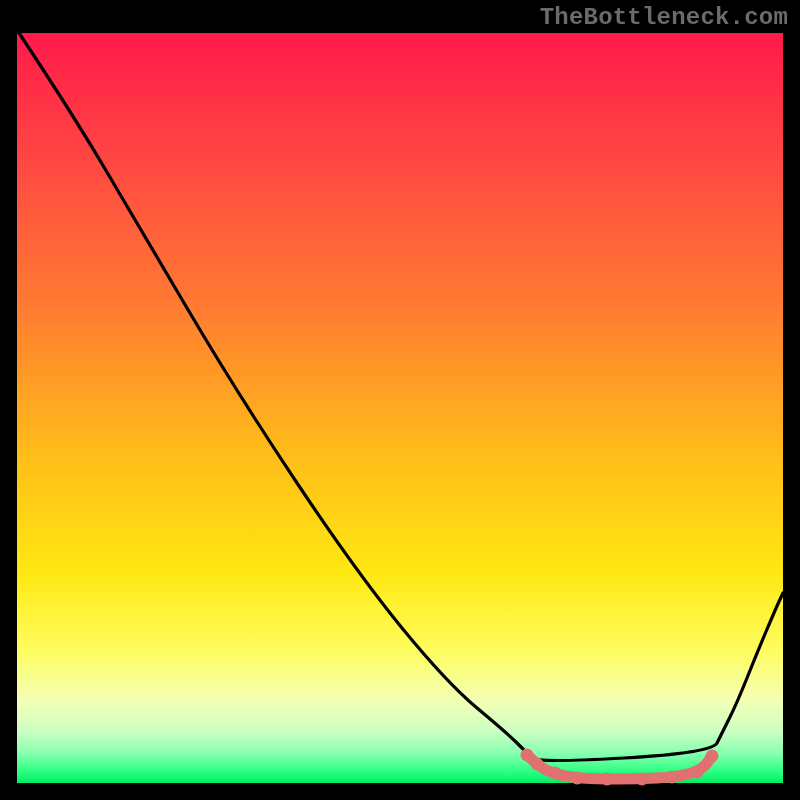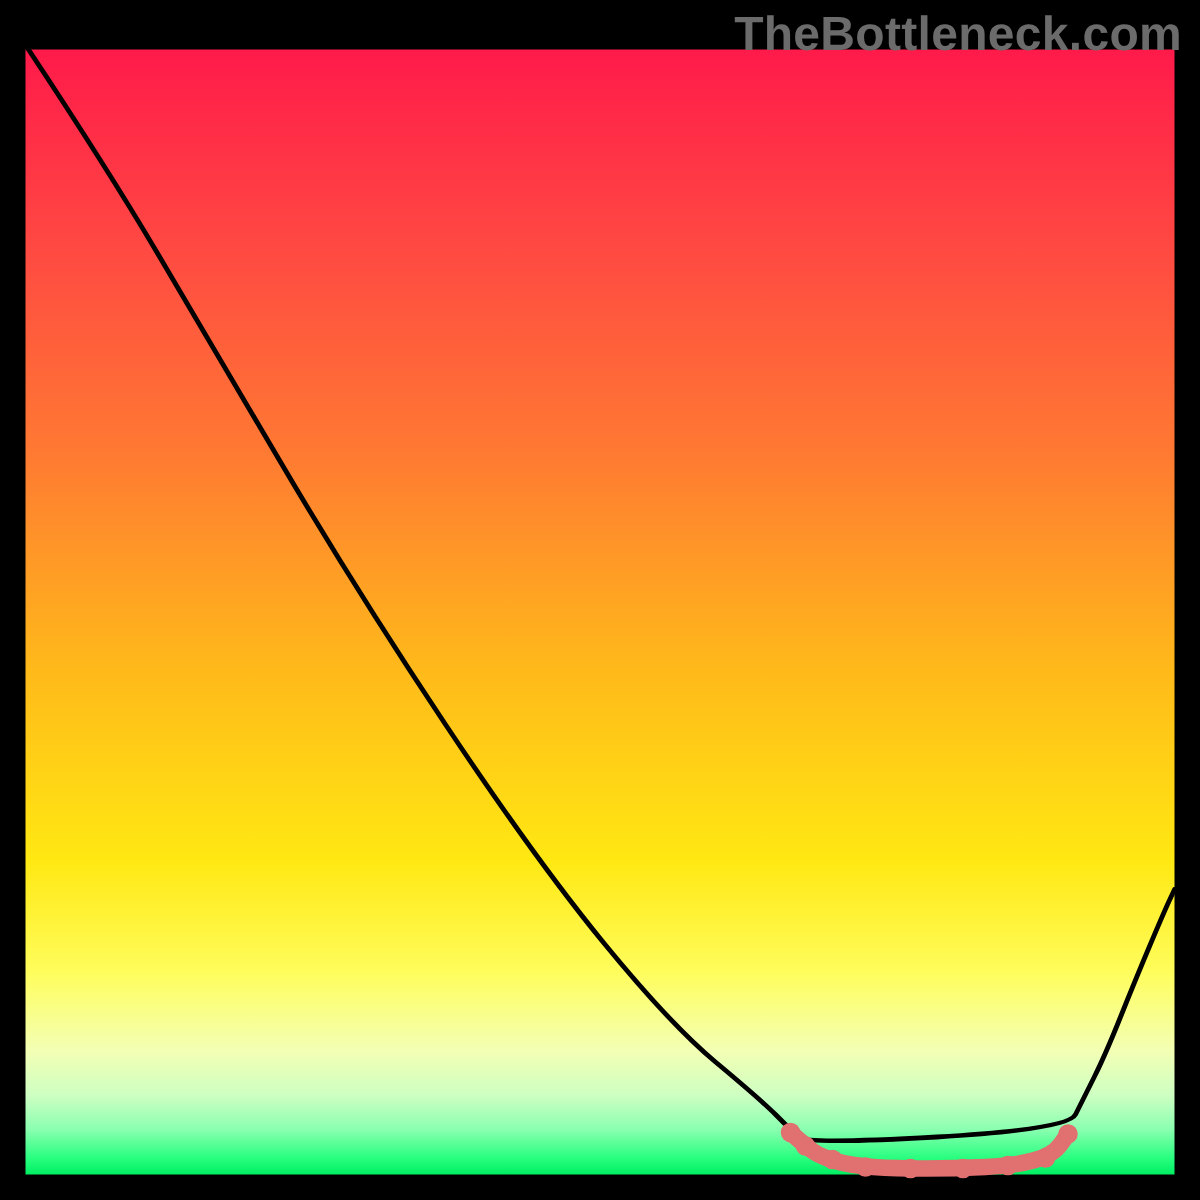--- a/index.html
+++ b/index.html
@@ -8,22 +8,22 @@
     width: 800px;
     height: 800px;
     background: #000;
     overflow: hidden;
   }
   .watermark {
     position: absolute;
     top: 4px;
     right: 12px;
     color: #6b6b6b;
-    font-family: Liberation Sans, sans-serif;
-    font-size: 32px;
+    font-family: Liberation Mono, monospace;
+    font-size: 24px;
     font-weight: 600;
     letter-spacing: 0.2px;
     z-index: 10;
   }
   .plot-outer {
     position: absolute;
     left: 17px;
     top: 33px;
     width: 766px;
     height: 750px;

